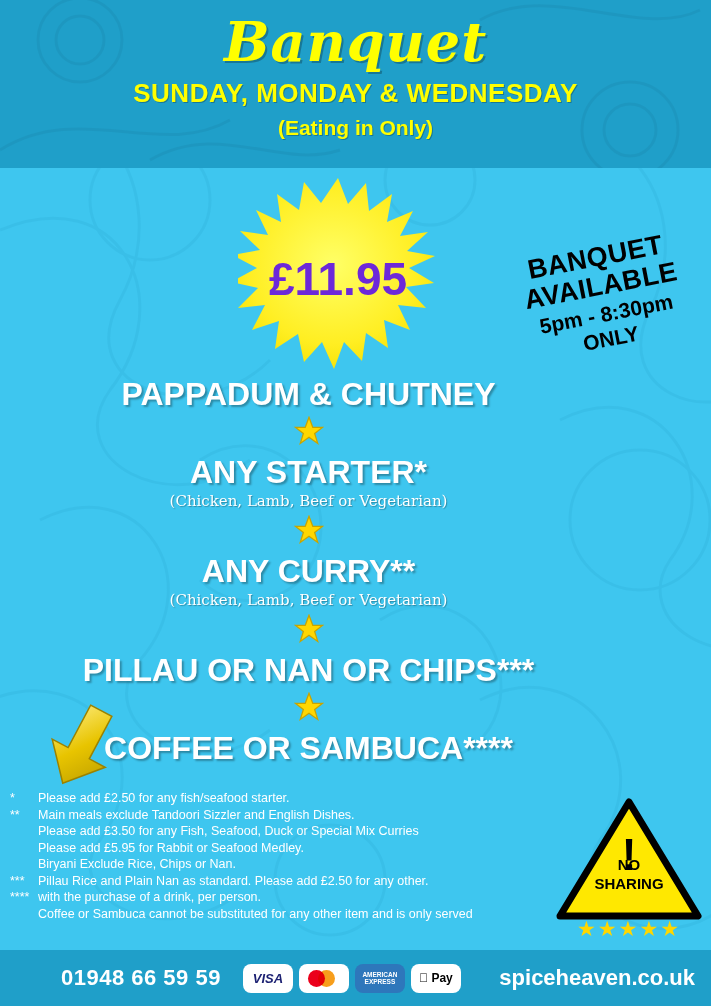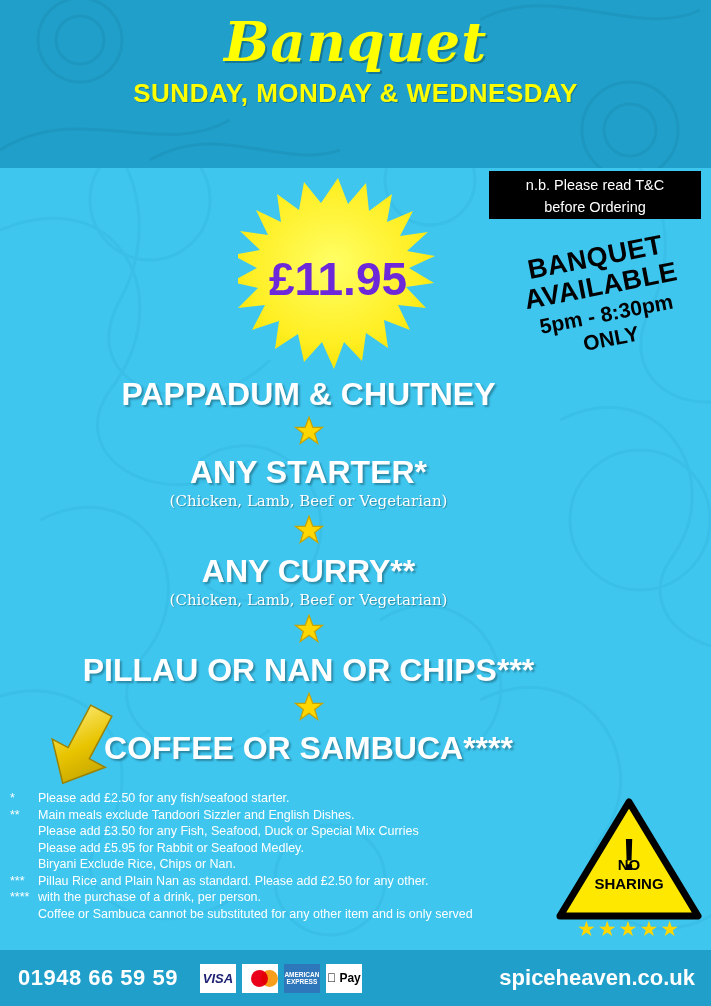--- a/index.html
+++ b/index.html
@@ -183,38 +183,39 @@
     line-height: 22px;
   }
   
   .footer {
     position: absolute;
     bottom: 0; left: 0;
     width: 711px; height: 56px;
     background: #1f9fc9;
     display: flex;
     align-items: center;
+    padding-left: 43px;
   }
   .phone {
     margin-left: 18px;
     font-size: 22px;
     font-weight: bold;
     color: #ffffff;
     letter-spacing: .5px;
   }
   .cards {
     display: flex;
     align-items: center;
     gap: 6px;
     margin-left: 22px;
   }
   .card {
-    width: 36px; height: 29px;
+    width: 50px; height: 29px;
     background: #ffffff;
-    border-radius: 0;
+    border-radius: 8px;
     display: flex; align-items: center; justify-content: center;
     font-size: 9px; font-weight: bold;
     color: #1a1f71;
     overflow: hidden;
   }
   .card.visa { color:#1a1f71; font-style: italic; font-size: 13px; }
   .card.mc { font-size: 7px; color: #222; position: relative; }
   .card.amex { background:#2e77bb; color:#fff; font-size:6.5px; line-height:7px; text-align:center;}
   .card.apple { font-size: 12px; color:#000; }
   .website {
@@ -259,26 +260,23 @@
         <circle cx="80" cy="40" r="24"></circle>
         <circle cx="630" cy="130" r="48"></circle>
         <circle cx="630" cy="130" r="26"></circle>
         <path d="M0,150 C80,100 160,160 230,120"></path>
         <path d="M480,20 C550,-20 640,40 700,10"></path>
         <path d="M150,160 C220,120 280,170 340,150"></path>
       </g>
     </svg>
     <div class="brand">Banquet</div>
     <div class="days">SUNDAY, MONDAY &amp; WEDNESDAY</div>
-  </div>
-
-  <div class="nb-box">
-    <div>n.b.  Please read T&amp;C</div>
-    <div>before Ordering</div>
-  </div>
+    <div class="eating-in">(Eating in Only)</div>
+  </div>
+
 
   <div class="availability">
     <div class="l1">BANQUET</div>
     <div class="l2">AVAILABLE</div>
     <div class="l3">5pm - 8:30pm</div>
     <div class="l4">ONLY</div>
   </div>
 
   <svg class="star-burst" viewBox="0 0 200 200">
     <defs>

